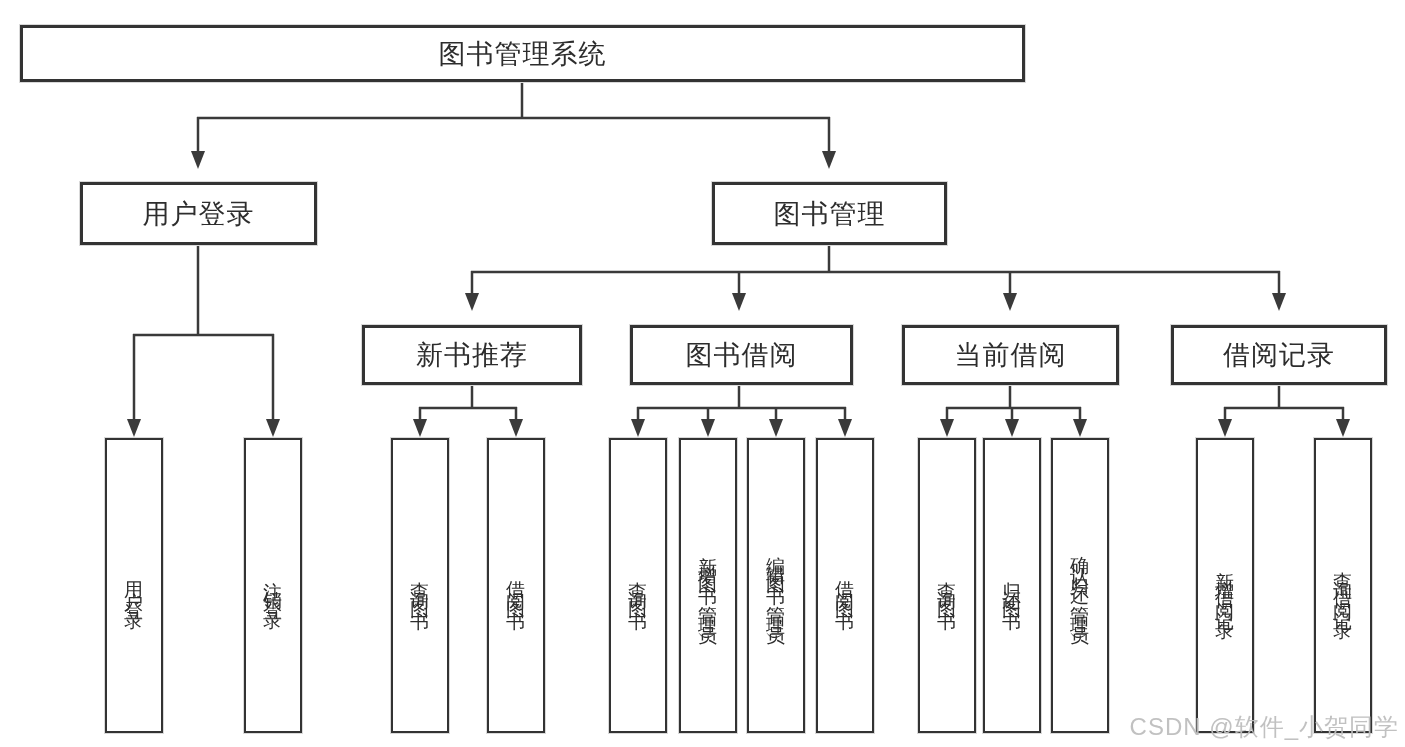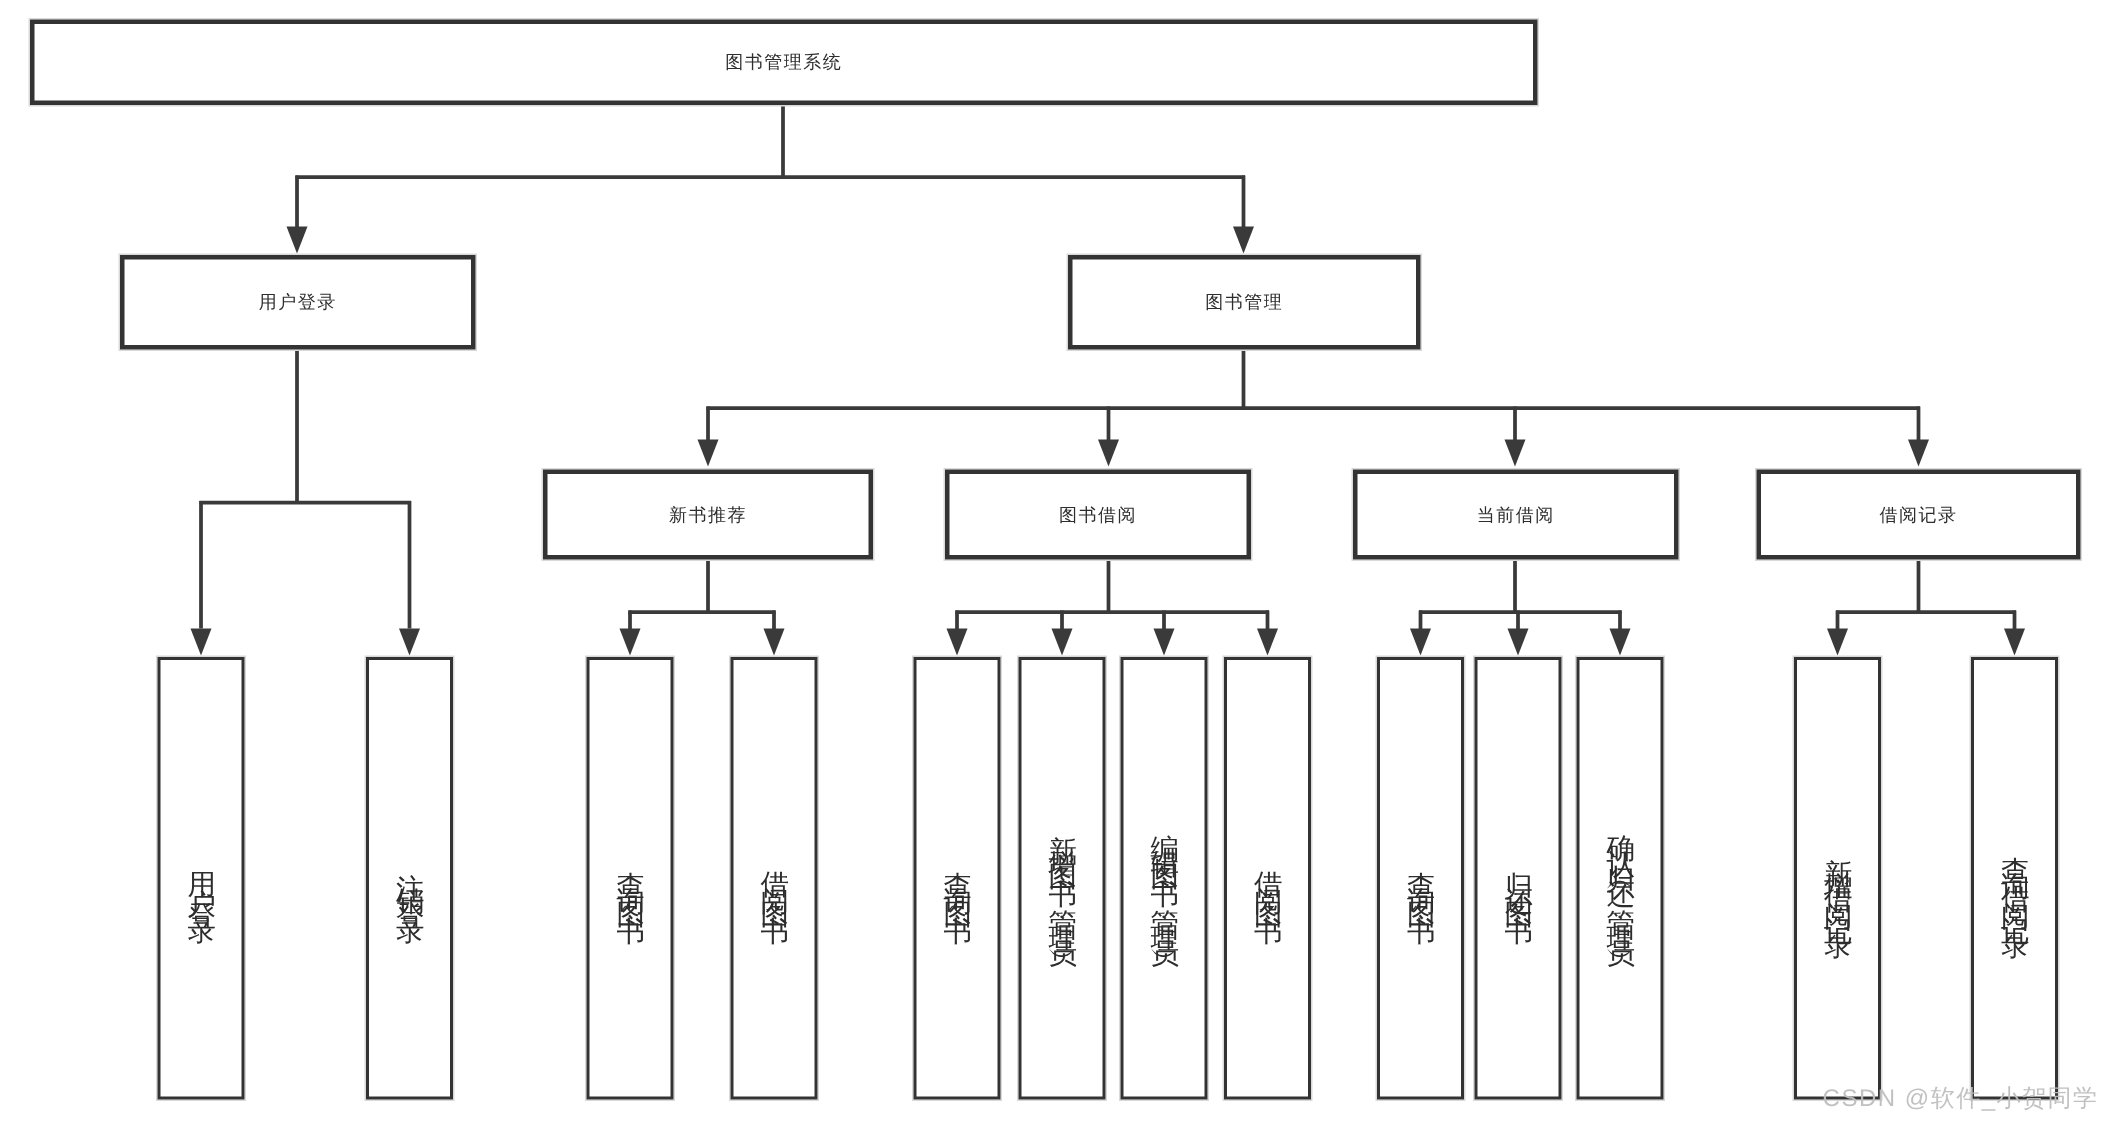--- a/index.html
+++ b/index.html
@@ -8,44 +8,44 @@
     font-family:"Liberation Sans",sans-serif;color:#2d2d2d;overflow:hidden;
   }
   .connectors{position:absolute;left:0;top:0;width:1405px;height:747px;}
   .connectors line{stroke:#3a3a3a;stroke-width:2.5;}
   .connectors polygon{fill:#3a3a3a;stroke:none;}
   .node{
     position:absolute;background:#fff;border:3px solid #333333;box-sizing:border-box;
     display:flex;align-items:center;justify-content:center;
     box-shadow:0 0 0 1px #d9d9d9;
   }
-  .hnode{font-size:12px;letter-spacing:1px;white-space:nowrap;}
+  .hnode{font-size:27px;letter-spacing:1px;white-space:nowrap;margin-top:12px;}
   .vnode{border-width:2.5px;}
   .vnode .vtext{
     writing-mode:vertical-rl;text-orientation:mixed;
     font-size:19px;letter-spacing:10px;line-height:1;white-space:nowrap;
   }
   
   #n-root{left:20px;top:13px;width:1005px;height:57px;}
   #n-l2a{left:80px;top:170px;width:237px;height:63px;}
   #n-l2b{left:712px;top:170px;width:235px;height:63px;}
   #n-l3a{left:362px;top:313px;width:220px;height:60px;}
-  #n-l3b{left:630px;top:313px;width:204px;height:60px;}
+  #n-l3b{left:630px;top:313px;width:223px;height:60px;}
   #n-l3c{left:902px;top:313px;width:217px;height:60px;}
   #n-l3d{left:1171px;top:313px;width:216px;height:60px;}
   
   .vnode{top:438px;width:58px;height:295px;}
   #n-a1{left:105px;} #n-a2{left:244px;}
   #n-b1{left:391px;} #n-b2{left:487px;}
   #n-c1{left:609px;} #n-c2{left:679px;} #n-c3{left:747px;} #n-c4{left:816px;}
   #n-d1{left:918px;} #n-d2{left:983px;} #n-d3{left:1051px;}
   #n-e1{left:1196px;} #n-e2{left:1314px;}
   .watermark{
     position:absolute;right:6px;bottom:4px;z-index:20;
-    font-size:16px;color:rgba(190,190,190,0.95);letter-spacing:1px;white-space:nowrap;
+    font-size:24px;color:rgba(190,190,190,0.95);letter-spacing:1px;white-space:nowrap;
   }
 </style>
 </head>
 <body>
 
 <div class="canvas">
 
   <svg class="connectors" viewBox="0 0 1405 747" xmlns="http://www.w3.org/2000/svg">
 
     <line x1="522" y1="70" x2="522" y2="118"></line>

